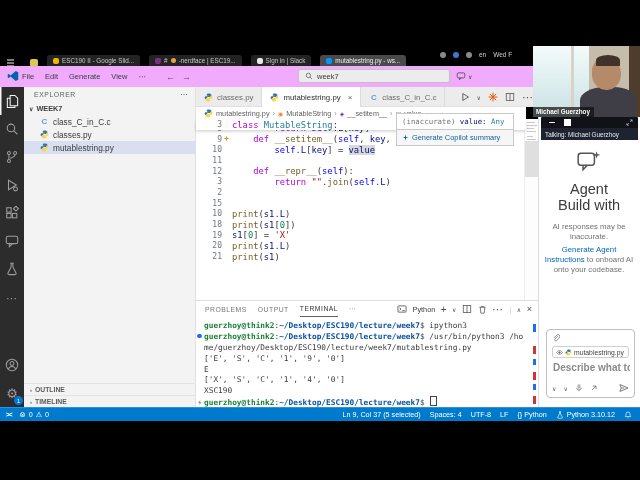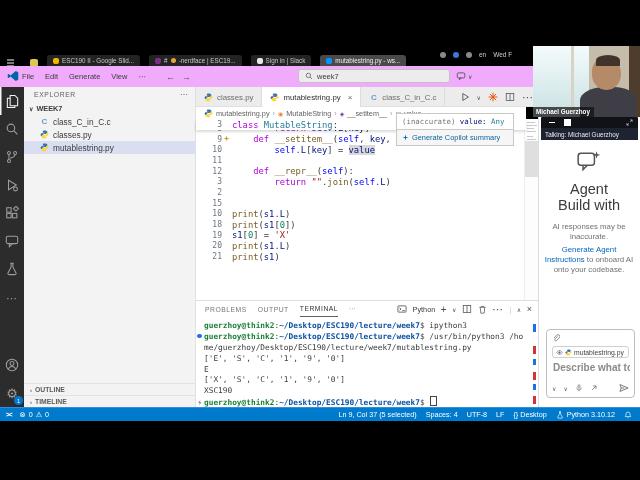--- a/index.html
+++ b/index.html
@@ -593,21 +593,21 @@
         <div class="trow">
           <span class="tct"><span class="tk-p">me/guerzhoy/Desktop/ESC190/lecture/week7/mutablestring.py</span></span>
         </div>
         <div class="trow">
           <span class="tct"><span class="tk-p">['E', 'S', 'C', '1', '9', '0']</span></span>
         </div>
         <div class="trow">
           <span class="tct"><span class="tk-p">E</span></span>
         </div>
         <div class="trow">
-          <span class="tct"><span class="tk-p">['X', 'S', 'C', '1', '9', '0']</span></span>
+          <span class="tct"><span class="tk-p">['X', 'S', 'C', '1', '4', '0']</span></span>
         </div>
         <div class="trow">
           <span class="tct"><span class="tk-p">XSC190</span></span>
         </div>
         <div class="trow">
           <span class="tdec ic">
             <svg width="6" height="7" viewBox="0 0 16 16" fill="#8a8a8a">
               <path d="M9 1L3 9h4l-1 6 6-8H8z"></path>
             </svg>
           </span>
@@ -706,21 +706,21 @@
         <span class="st-item">
           <span>Spaces: 4</span>
         </span>
         <span class="st-item">
           <span>UTF-8</span>
         </span>
         <span class="st-item">
           <span>LF</span>
         </span>
         <span class="st-item">
-          <span>{} Desktop</span>
+          <span>{} Python</span>
         </span>
         <span class="st-item">
           <span class="ic" style="display: flex; align-items: center;">
             <svg width="8" height="8" viewBox="0 0 16 16" fill="none" stroke="#fff" stroke-width="1.3">
               <path d="M6 1.5h4M7 1.5v4.2l-3.6 6.8a1.3 1.3 0 001.1 1.9h7a1.3 1.3 0 001.1-1.9L9 5.7V1.5"></path>
             </svg>
           </span>
           <span>Python 3.10.12</span>
         </span>
         <span class="ic" style="display: flex; align-items: center;">

